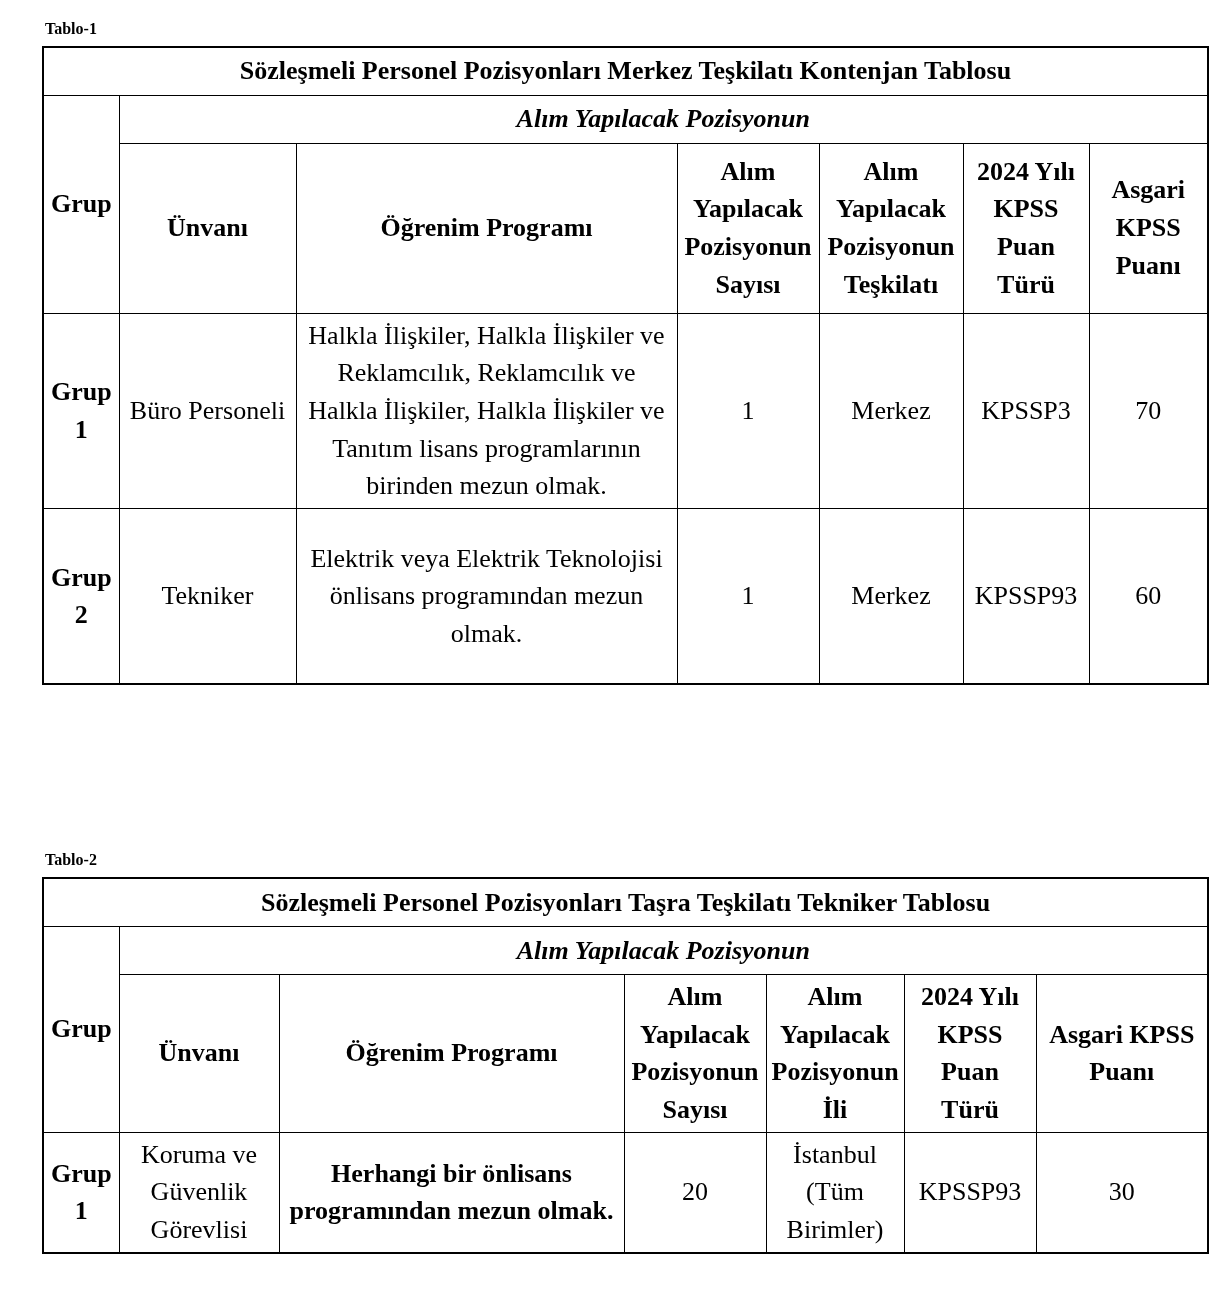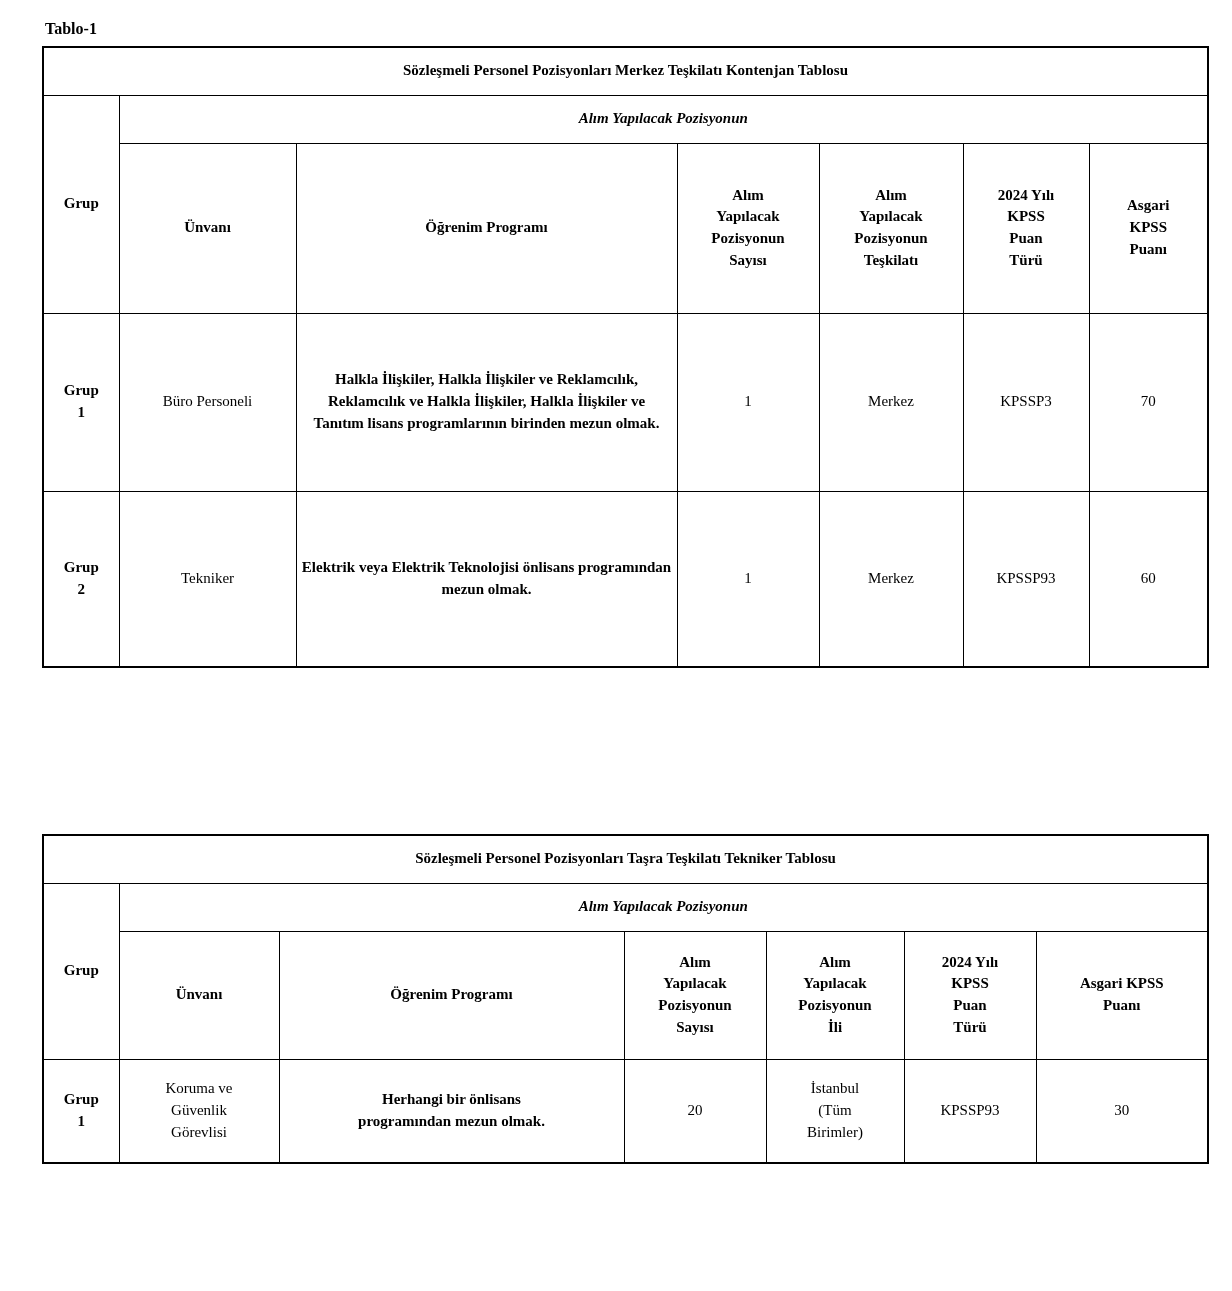--- a/index.html
+++ b/index.html
@@ -23,21 +23,21 @@
     margin: 0 0 8px 3px;
   }
   table.kontenjan {
     border-collapse: collapse;
     table-layout: fixed;
     width: 1165px;
     border: 2px solid #000;
   }
   table.kontenjan td {
     border: 1px solid #000;
-    font-size: 15px;
+    font-size: 26px;
     line-height: 1.45;
     text-align: center;
     vertical-align: middle;
     padding: 3px 5px;
     white-space: pre-line;
     overflow: hidden;
     box-sizing: border-box;
   }
   td.title-cell {
     font-weight: bold;
@@ -55,21 +55,20 @@
   }
   tr.subheader-row-1 { height: 170px; }
   tr.subheader-row-2 { height: 128px; }
   tr.body-row-1a { height: 178px; }
   tr.body-row-1b { height: 176px; }
   tr.body-row-2a { height: 104px; }
   td.grup-cell { font-weight: bold; }
   td.program-cell {
     text-align: justify;
     padding: 4px 9px;
-    font-weight: bold;
   }
   td.va-top { vertical-align: top; }
   td.program-center {
     text-align: center;
     vertical-align: top;
     padding-top: 4px;
     font-weight: bold;
   }
   .table2-section {
     margin-top: 166px;
@@ -138,20 +137,21 @@
           <td>1</td>
           <td>Merkez</td>
           <td>KPSSP93</td>
           <td>60</td>
         </tr>
       </tbody>
     </table>
   </div>
 
   <div class="table2-section">
+    <div class="table-label">Tablo-2</div>
 
     <table class="kontenjan">
       <colgroup>
         <col style="width:76px">
         <col style="width:160px">
         <col style="width:345px">
         <col style="width:142px">
         <col style="width:138px">
         <col style="width:132px">
         <col style="width:172px">

